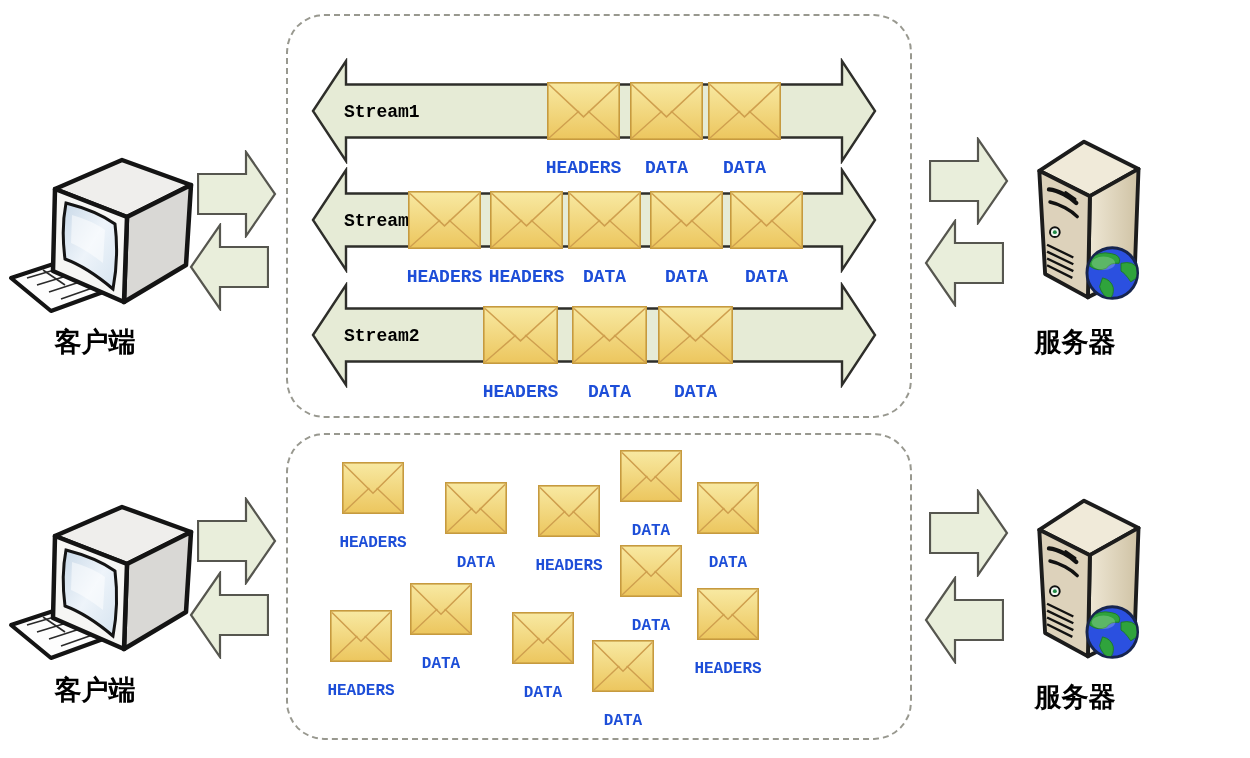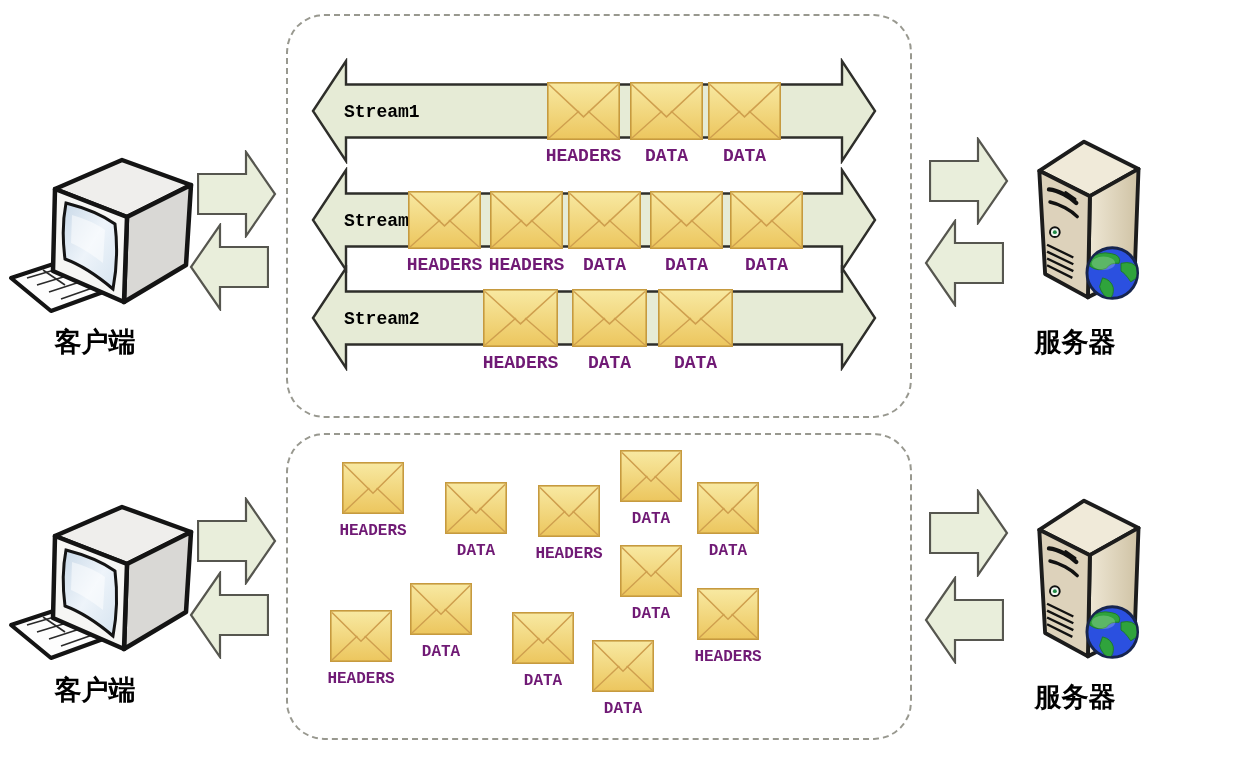--- a/index.html
+++ b/index.html
@@ -23,22 +23,22 @@
   .block-arrow{position:absolute;width:80px;height:88px;}
   #arr-tl-r{left:197px;top:150px;} #arr-tl-l{left:189px;top:223px;}
   #arr-tr-r{left:929px;top:137px;} #arr-tr-l{left:924px;top:219px;}
   #arr-bl-r{left:197px;top:497px;} #arr-bl-l{left:189px;top:571px;}
   #arr-br-r{left:929px;top:489px;} #arr-br-l{left:924px;top:576px;}
   #streams-layer{position:absolute;left:310px;top:0;width:570px;height:420px;}
   .stream-row{position:absolute;left:0;width:568px;height:114px;}
   .stream-name{position:absolute;left:34px;top:44px;font:bold 18px "Liberation Mono","DejaVu Sans Mono",monospace;
                color:#000;letter-spacing:0px;white-space:nowrap;}
   .env{position:absolute;line-height:0;}
-  .frame-label{position:absolute;transform:translateX(-50%);white-space:nowrap;color:#701a75;
-               font:bold 18px "Liberation Mono","DejaVu Sans Mono",monospace;}
+  .frame-label{position:absolute;transform:translateX(-50%);white-space:nowrap;color:#1d4ed8;
+               font:bold 18px "Liberation Mono","DejaVu Sans Mono",monospace;margin-top:12px;}
   .frame-label.small{font-size:16px;}
   #scattered-frames-layer{position:absolute;left:0;top:0;width:1250px;height:758px;}
 </style>
 </head>
 <body>
 
 <svg width="0" height="0" style="position:absolute" aria-hidden="true">
   <defs>
     <linearGradient id="envGrad" x1="0" y1="0" x2="0" y2="1">
       <stop offset="0" stop-color="#f8e9a2"></stop>
@@ -199,21 +199,21 @@
     <rect x="0.8" y="0.8" width="71.4" height="56.4" fill="url(#envGrad)" stroke="#c69a3f" stroke-width="1.6"></rect>
     <path d="M2,2.5 L36.5,34.8 L71,2.5" fill="none" stroke="#cf9f4e" stroke-width="1.6"></path>
     <path d="M2,56 L32.1,29.0" fill="none" stroke="#cf9f4e" stroke-width="1.4"></path>
     <path d="M71,56 L40.9,29.0" fill="none" stroke="#cf9f4e" stroke-width="1.4"></path>
   </svg></span><span class="frame-label" style="left:376.5px;top:88px">DATA</span><span class="env" style="left:420px;top:24px"><svg width="73" height="58" viewBox="0 0 73 58">
     <rect x="0.8" y="0.8" width="71.4" height="56.4" fill="url(#envGrad)" stroke="#c69a3f" stroke-width="1.6"></rect>
     <path d="M2,2.5 L36.5,34.8 L71,2.5" fill="none" stroke="#cf9f4e" stroke-width="1.6"></path>
     <path d="M2,56 L32.1,29.0" fill="none" stroke="#cf9f4e" stroke-width="1.4"></path>
     <path d="M71,56 L40.9,29.0" fill="none" stroke="#cf9f4e" stroke-width="1.4"></path>
   </svg></span><span class="frame-label" style="left:456.5px;top:88px">DATA</span></div>
-      <div class="stream-row" style="top: 265px;"><svg width="568" height="106" viewBox="0 0 568 106">
+      <div class="stream-row" style="top: 282px;"><svg width="568" height="106" viewBox="0 0 568 106">
     <path d="M3,53 L36,3 L36,26.5 L532,26.5 L532,3 L565,53 L532,103 L532,79.5 L36,79.5 L36,103 Z" fill="#e6ebd6" stroke="#2e2e2a" stroke-width="2.4"></path>
         </svg><span class="stream-name">Stream2</span><span class="env" style="left:173px;top:24px"><svg width="75" height="58" viewBox="0 0 75 58">
     <rect x="0.8" y="0.8" width="73.4" height="56.4" fill="url(#envGrad)" stroke="#c69a3f" stroke-width="1.6"></rect>
     <path d="M2,2.5 L37.5,34.8 L73,2.5" fill="none" stroke="#cf9f4e" stroke-width="1.6"></path>
     <path d="M2,56 L33.0,29.0" fill="none" stroke="#cf9f4e" stroke-width="1.4"></path>
     <path d="M73,56 L42.0,29.0" fill="none" stroke="#cf9f4e" stroke-width="1.4"></path>
   </svg></span><span class="frame-label" style="left:210.5px;top:88px">HEADERS</span><span class="env" style="left:262px;top:24px"><svg width="75" height="58" viewBox="0 0 75 58">
     <rect x="0.8" y="0.8" width="73.4" height="56.4" fill="url(#envGrad)" stroke="#c69a3f" stroke-width="1.6"></rect>
     <path d="M2,2.5 L37.5,34.8 L73,2.5" fill="none" stroke="#cf9f4e" stroke-width="1.6"></path>
     <path d="M2,56 L33.0,29.0" fill="none" stroke="#cf9f4e" stroke-width="1.4"></path>

